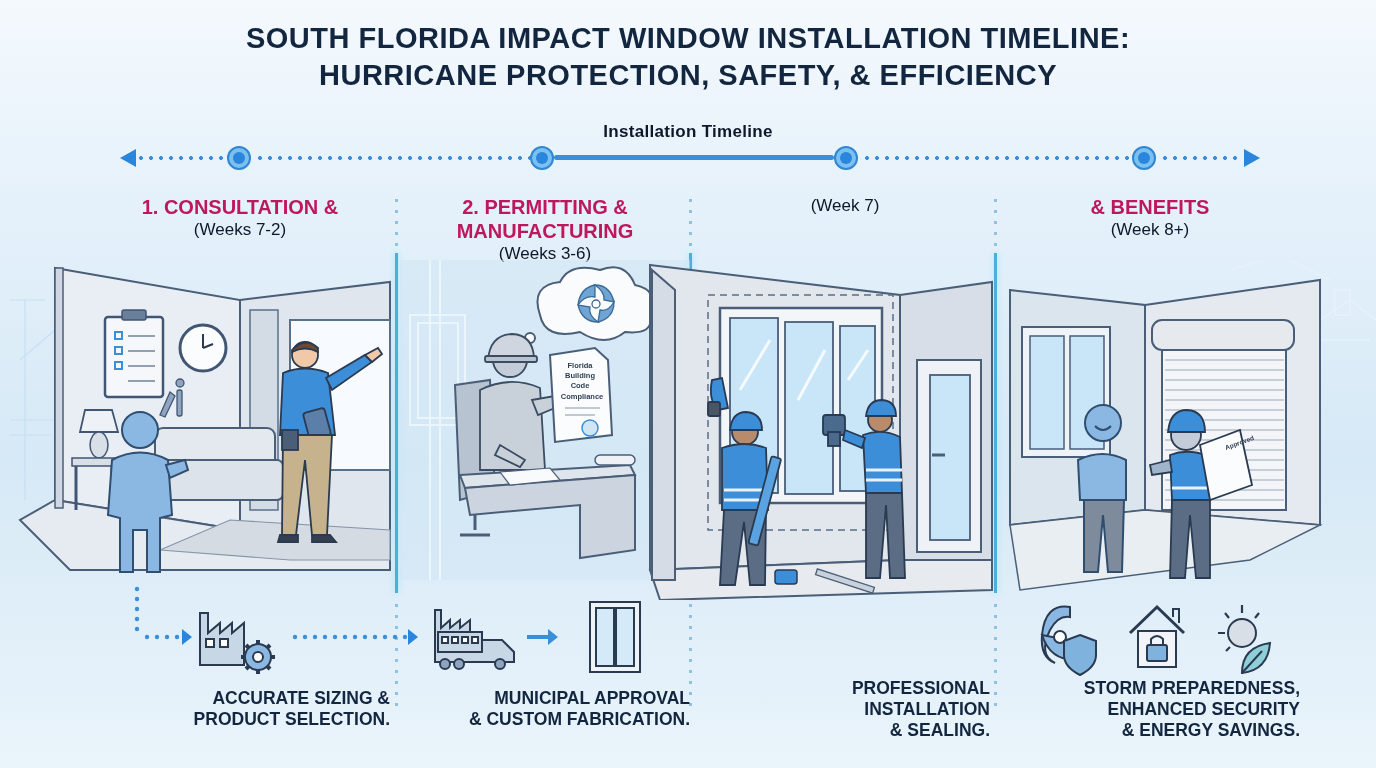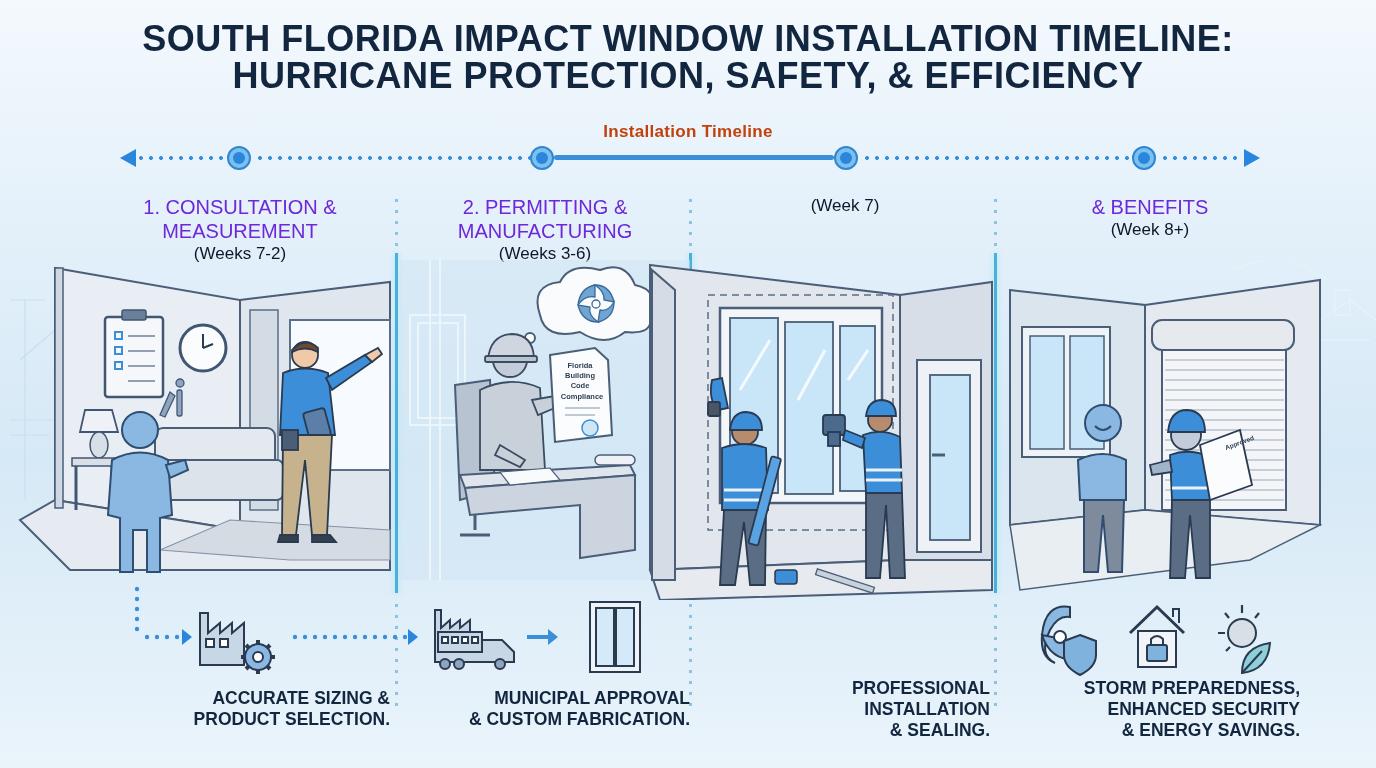--- a/index.html
+++ b/index.html
@@ -5,26 +5,26 @@
     * { box-sizing: border-box; margin: 0; padding: 0; }
     html, body { width: 1376px; height: 768px; overflow: hidden; }
     body {
       font-family: "Liberation Sans", "DejaVu Sans", sans-serif;
       background: linear-gradient(180deg, #f4f9fd 0%, #e3f0fa 30%, #d6e9f6 60%, #eaf4fb 100%);
       position: relative;
       color: #13263f;
     }
     .title {
       position: absolute; top: 20px; left: 0; width: 1376px; text-align: center;
-      font-weight: 700; font-size: 36px; line-height: 37px; letter-spacing: 0.5px;
+      font-weight: 700; font-size: 29px; line-height: 37px; letter-spacing: 0.5px;
       color: #13263f; text-transform: uppercase;
     }
     .timeline-label {
       position: absolute; top: 122px; left: 0; width: 1376px; text-align: center;
-      font-weight: 700; font-size: 17px; color: #c2410c; letter-spacing: 0.3px;
+      font-weight: 700; font-size: 17px; color: #0f172a; letter-spacing: 0.3px;
     }
     .timeline {
       position: absolute; top: 146px; left: 120px; width: 1140px; height: 24px;
     }
     .tl-dots {
       position: absolute; top: 10px; height: 4px;
       background-image: radial-gradient(circle, #3b8fd8 1.8px, transparent 2.2px);
       background-size: 10px 4px; background-repeat: repeat-x;
     }
     .tl-solid {
@@ -62,21 +62,21 @@
     }
     .divider .dots2 {
       position: absolute; top: 405px; left: 0; width: 3px; height: 110px;
       background-image: radial-gradient(circle, #8fc1e0 1.5px, transparent 2px);
       background-size: 3px 11px;
     }
     .stage {
       position: absolute; top: 195px; text-align: center;
     }
     .stage-title {
-      font-weight: 400; font-size: 20px; line-height: 24px; color: #6d28d9; text-transform: uppercase;
+      font-weight: 700; font-size: 20px; line-height: 24px; color: #be185d; text-transform: uppercase;
     }
     .stage-weeks {
       font-size: 17px; line-height: 22px; color: #0f172a;
     }
     .caption {
       position: absolute; text-align: right; font-weight: 700; font-size: 17.5px;
       line-height: 21px; color: #13263f; text-transform: uppercase;
     }
     .scene { position: absolute; }
     svg { display: block; }
@@ -116,21 +116,20 @@
     <div class="dots2"></div>
   </div>
 <div class="divider" style="left:994px;">
     <div class="dots"></div>
     <div class="solid"></div>
     <div class="dots2"></div>
   </div>
 
 <div class="stage" style="left:90px;width:300px;">
   <div class="stage-title">1. Consultation &amp;</div>
-  <div class="stage-title">Measurement</div>
   <div class="stage-weeks">(Weeks 7-2)</div>
 </div>
 <div class="stage" style="left:400px;width:290px;">
   <div class="stage-title">2. Permitting &amp;</div>
   <div class="stage-title">Manufacturing</div>
   <div class="stage-weeks">(Weeks 3-6)</div>
 </div>
 <div class="stage" style="left:700px;width:290px;">
   <div class="stage-weeks">(Week 7)</div>
 </div>

